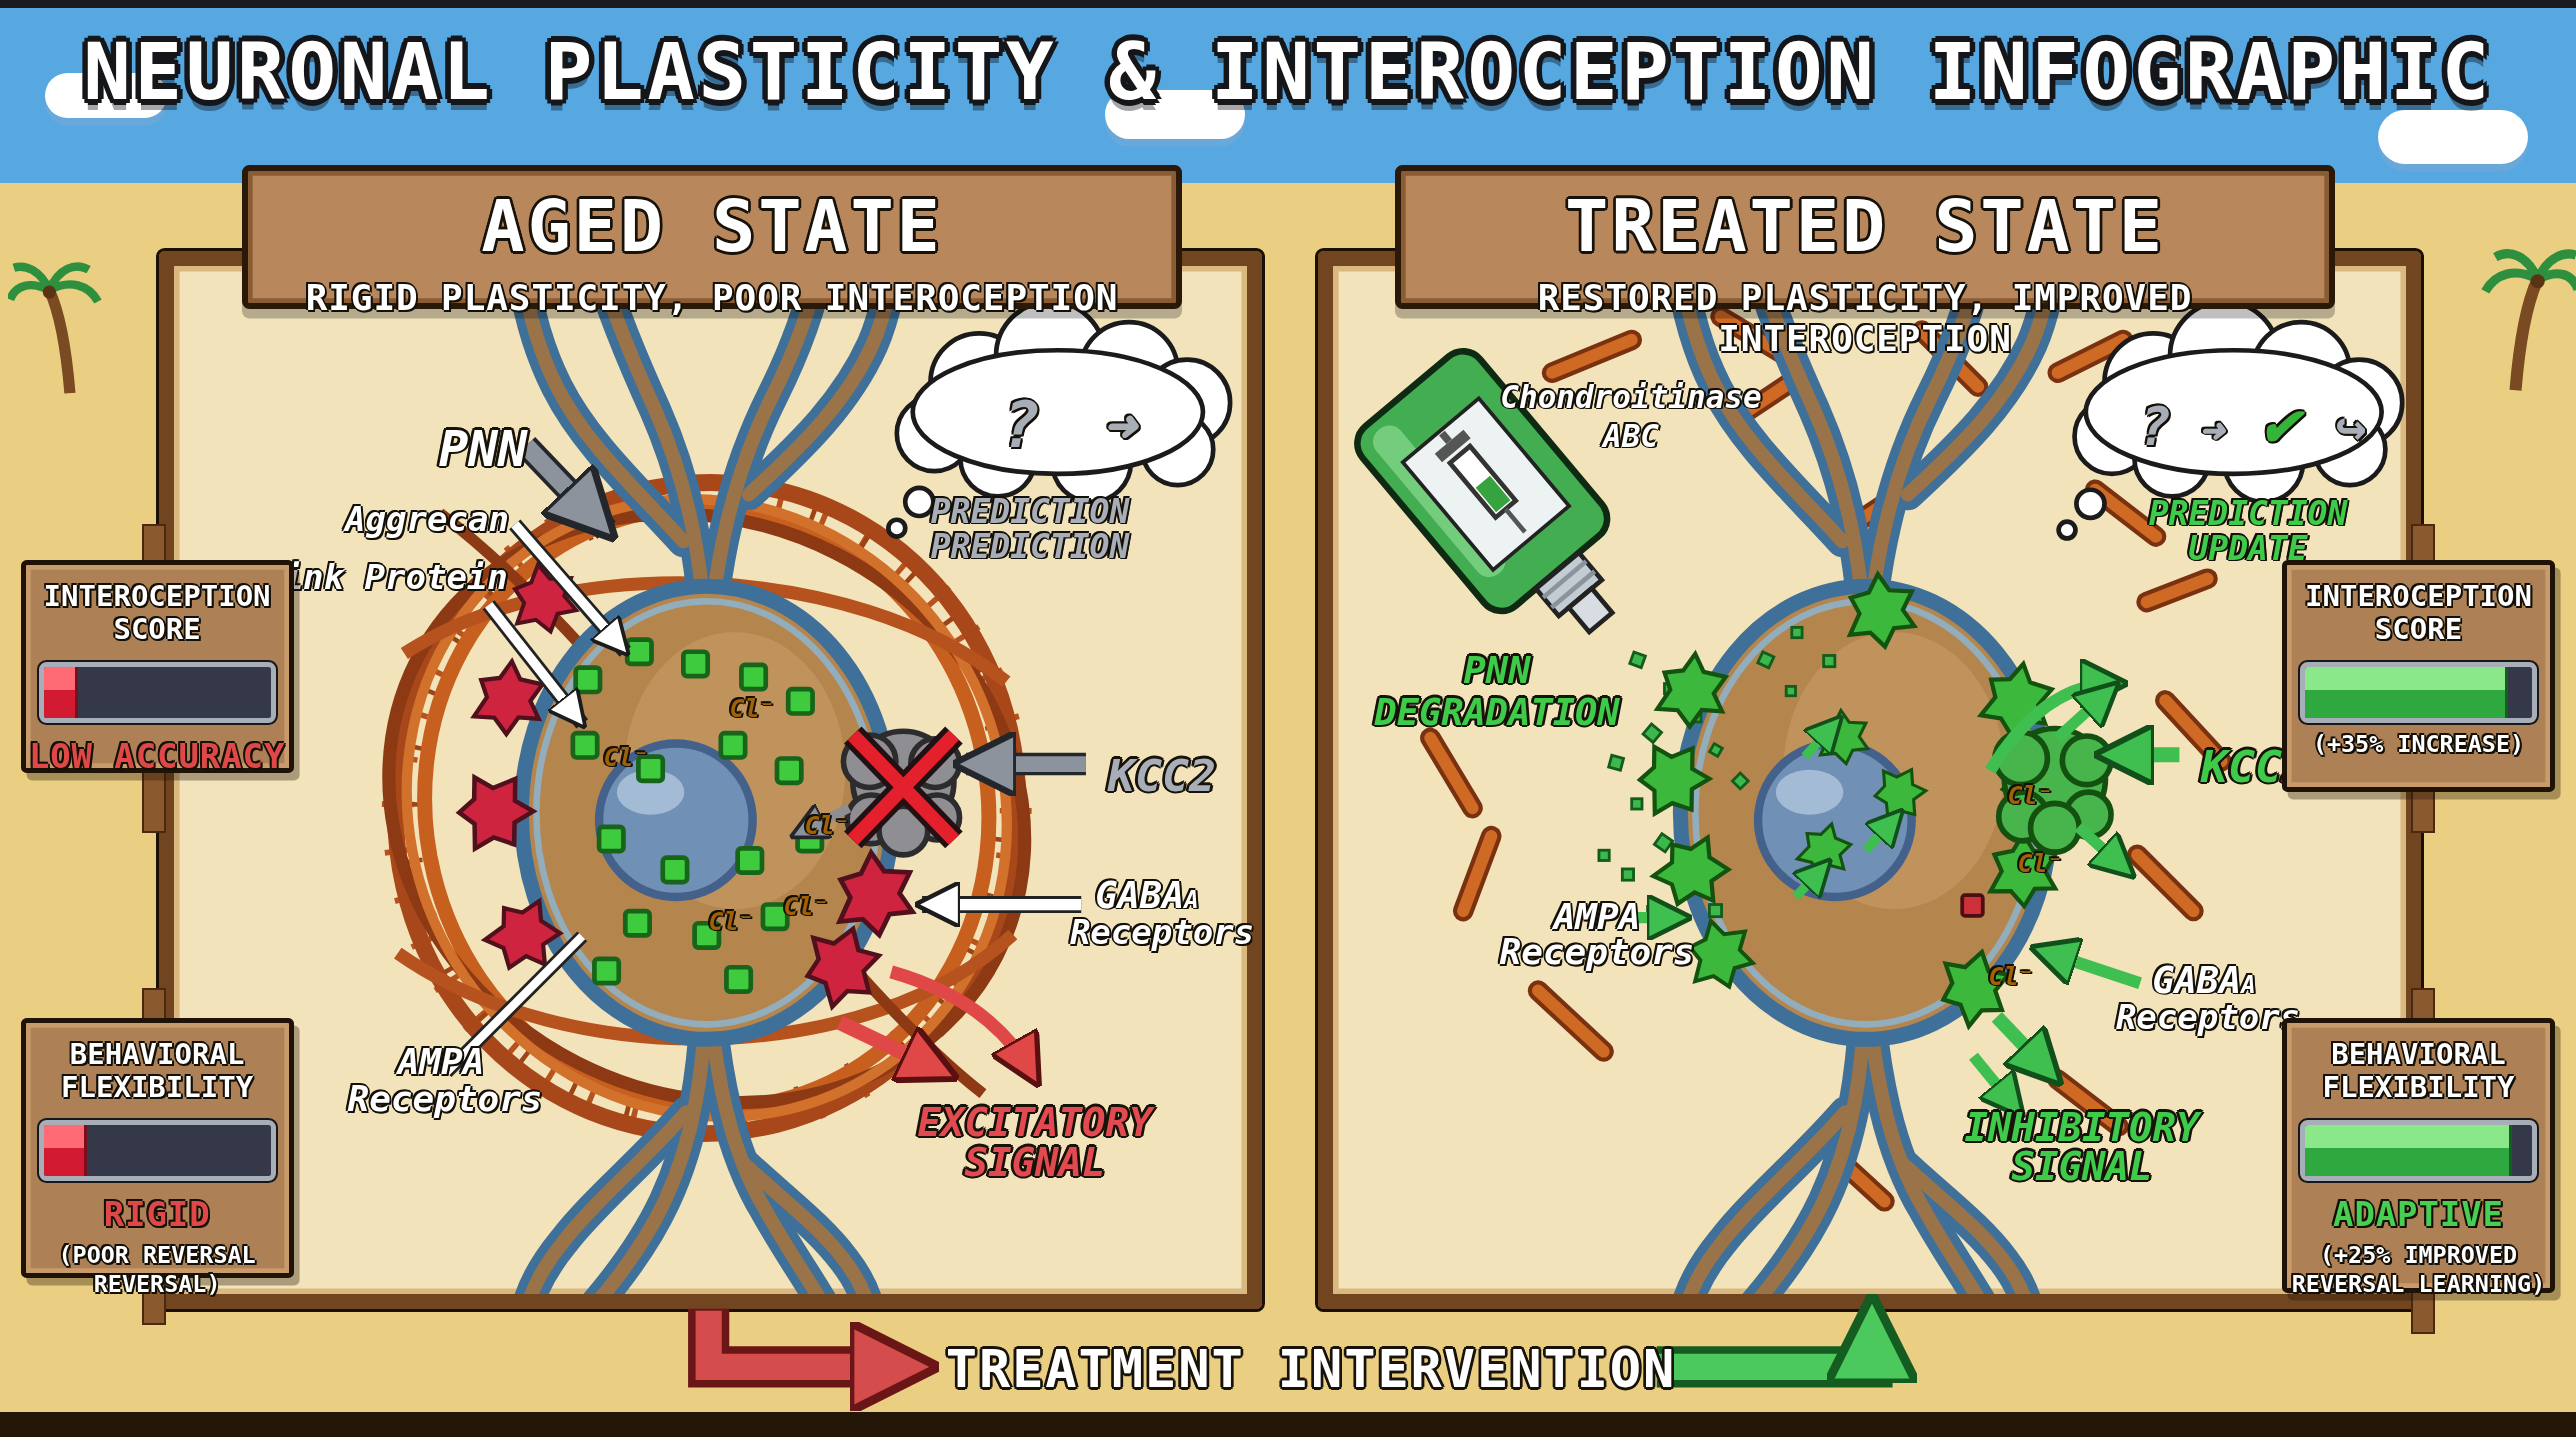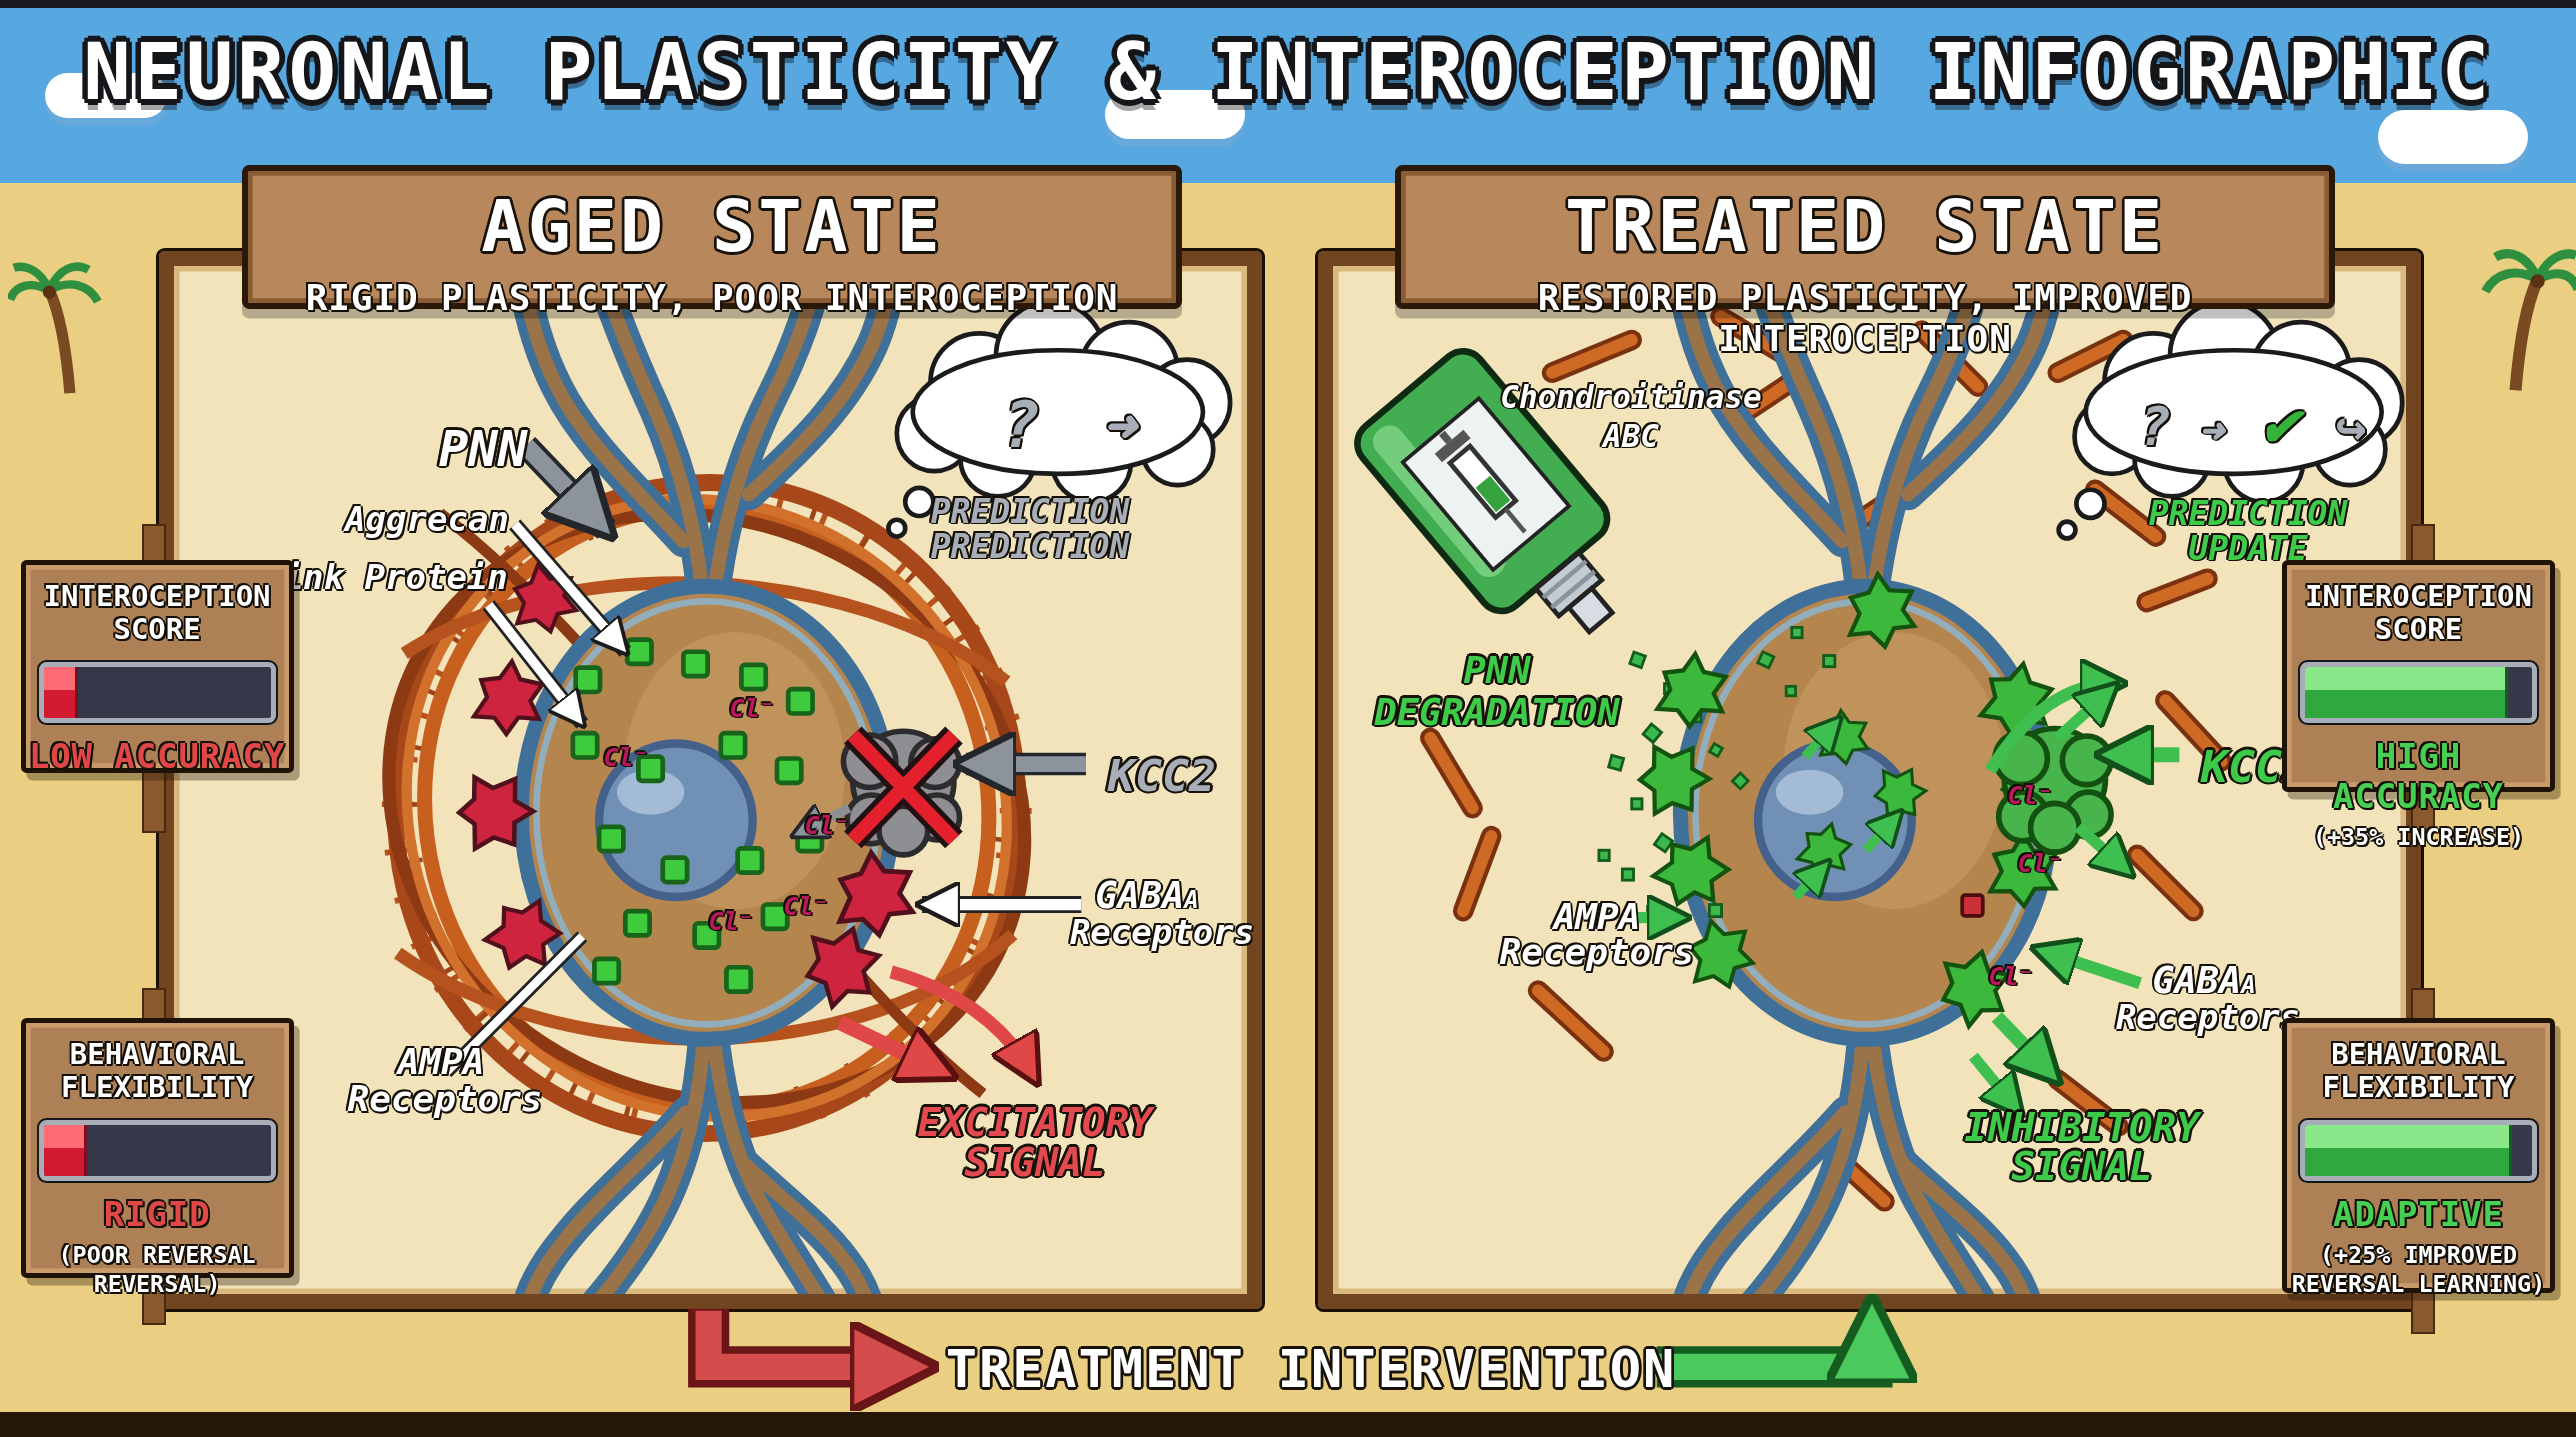--- a/index.html
+++ b/index.html
@@ -35,21 +35,21 @@
   .bar-fill{position:absolute;left:0;top:0;bottom:0;}
   .bar-fill.red{background:linear-gradient(#ff6b74 0 45%,#d31a33 45% 100%);border-right:3.7px solid #7c0e1e;}
   .bar-fill.green{background:linear-gradient(#8ae78a 0 45%,#2fa83f 45% 100%);border-right:3.7px solid #14601f;}
   .sign .sv{margin-top:13px;font-size:34px;letter-spacing:0.9px;}
   .sign .sv.neg{color:#e04848;}
   .sign .sv.pos{color:#46cf52;}
   .sign .sn{margin-top:7.5px;font-size:23.4px;line-height:1.25;color:#fff;}
   
   .footer-label{position:absolute;left:1288px;top:1369px;font-size:52px;color:#fff;letter-spacing:1.9px;margin-left:23px;}
   
-  .white{color:#ffffff;} .gray{color:#a8aeb8;} .red{color:#e24a50;} .green{color:#3ecb4a;} .clgreen{color:#be185d;padding-left:24px;}
+  .white{color:#ffffff;} .gray{color:#a8aeb8;} .red{color:#e24a50;} .green{color:#3ecb4a;} .clgreen{color:#a16207;padding-left:24px;}
   .palm{position:absolute;}
 </style>
 </head>
 <body>
 
 <div>
 
   <div class="sky"></div>
   <div class="cloud" style="left:1105px;top:90px;width:140px;height:49px;"></div>
   <div class="cloud" style="left:2378px;top:110px;width:150px;height:54px;"></div>
@@ -438,21 +438,20 @@
     <div class="sv px olk2 neg">RIGID</div>
     <div class="sn px olk2"><span>(POOR REVERSAL</span><br><span>REVERSAL)</span></div>
   </div>
 
   <div class="post" style="left:2411px;top:524px;height:309px;"></div>
   <div class="sign" style="left:2282px;top:560px;height:232px;">
     <div class="st px olk2"><span>INTEROCEPTION</span><br><span>SCORE</span></div>
     <div class="bar">
         <div class="bar-fill green" style="width: 88%;"></div>
       </div>
-    <div class="sv px olk2 pos">HIGH ACCURACY</div>
     <div class="sn px olk2">(+35% INCREASE)</div>
   </div>
 
   <div class="post" style="left:2411px;top:988px;height:346px;"></div>
   <div class="sign" style="left:2282px;top:1018px;height:275px;">
     <div class="st px olk2"><span>BEHAVIORAL</span><br><span>FLEXIBILITY</span></div>
     <div class="bar">
         <div class="bar-fill green" style="width: 90%;"></div>
       </div>
     <div class="sv px olk2 pos">ADAPTIVE</div>

